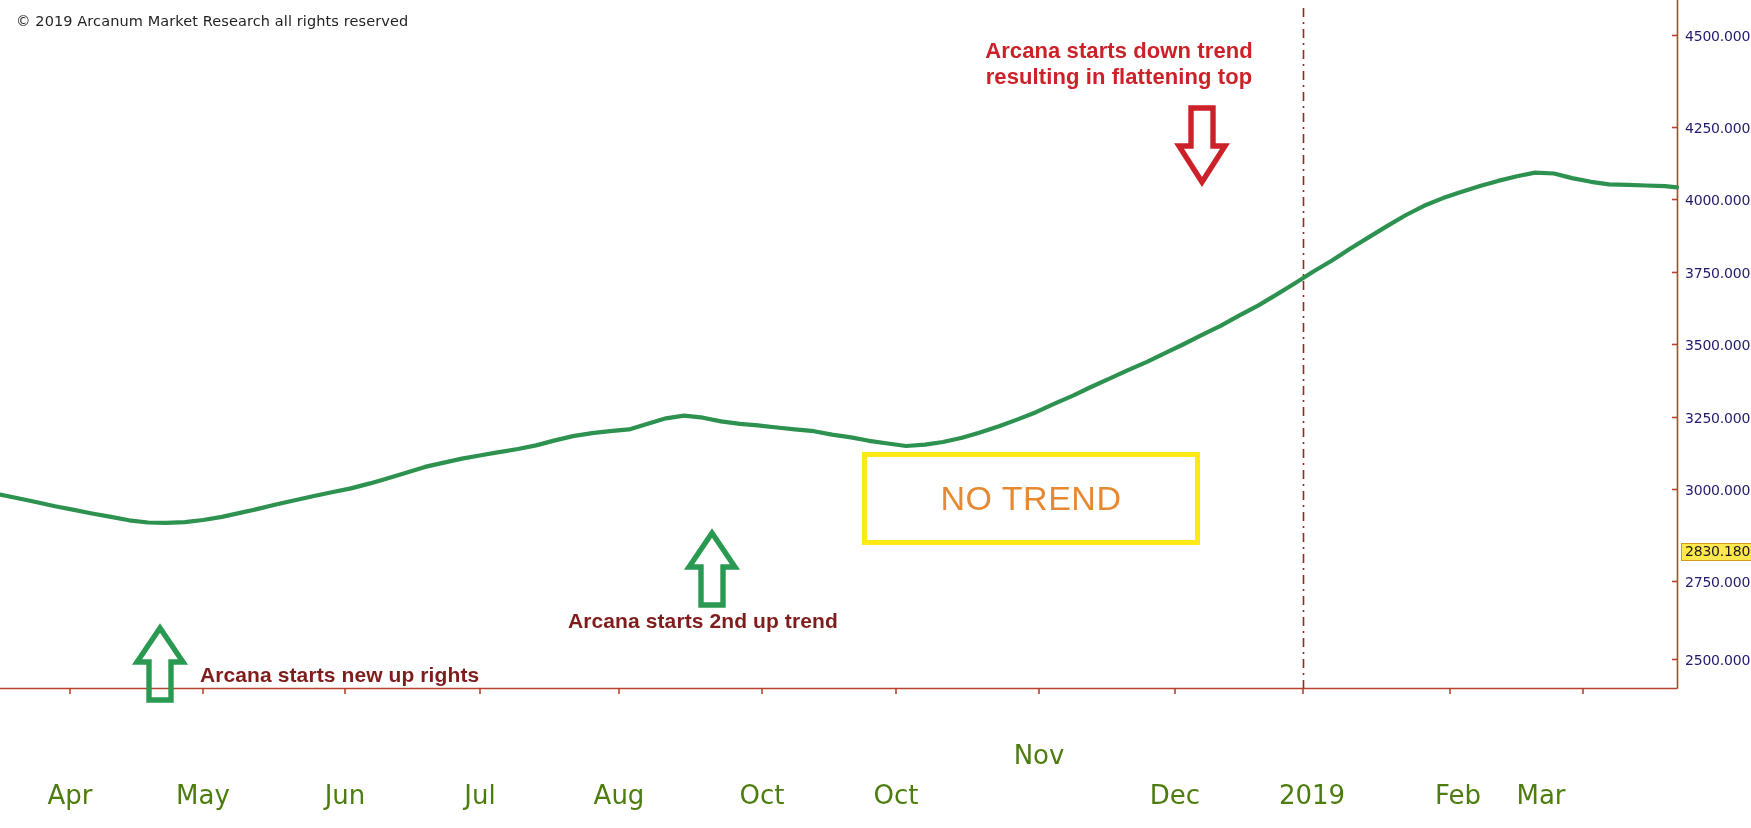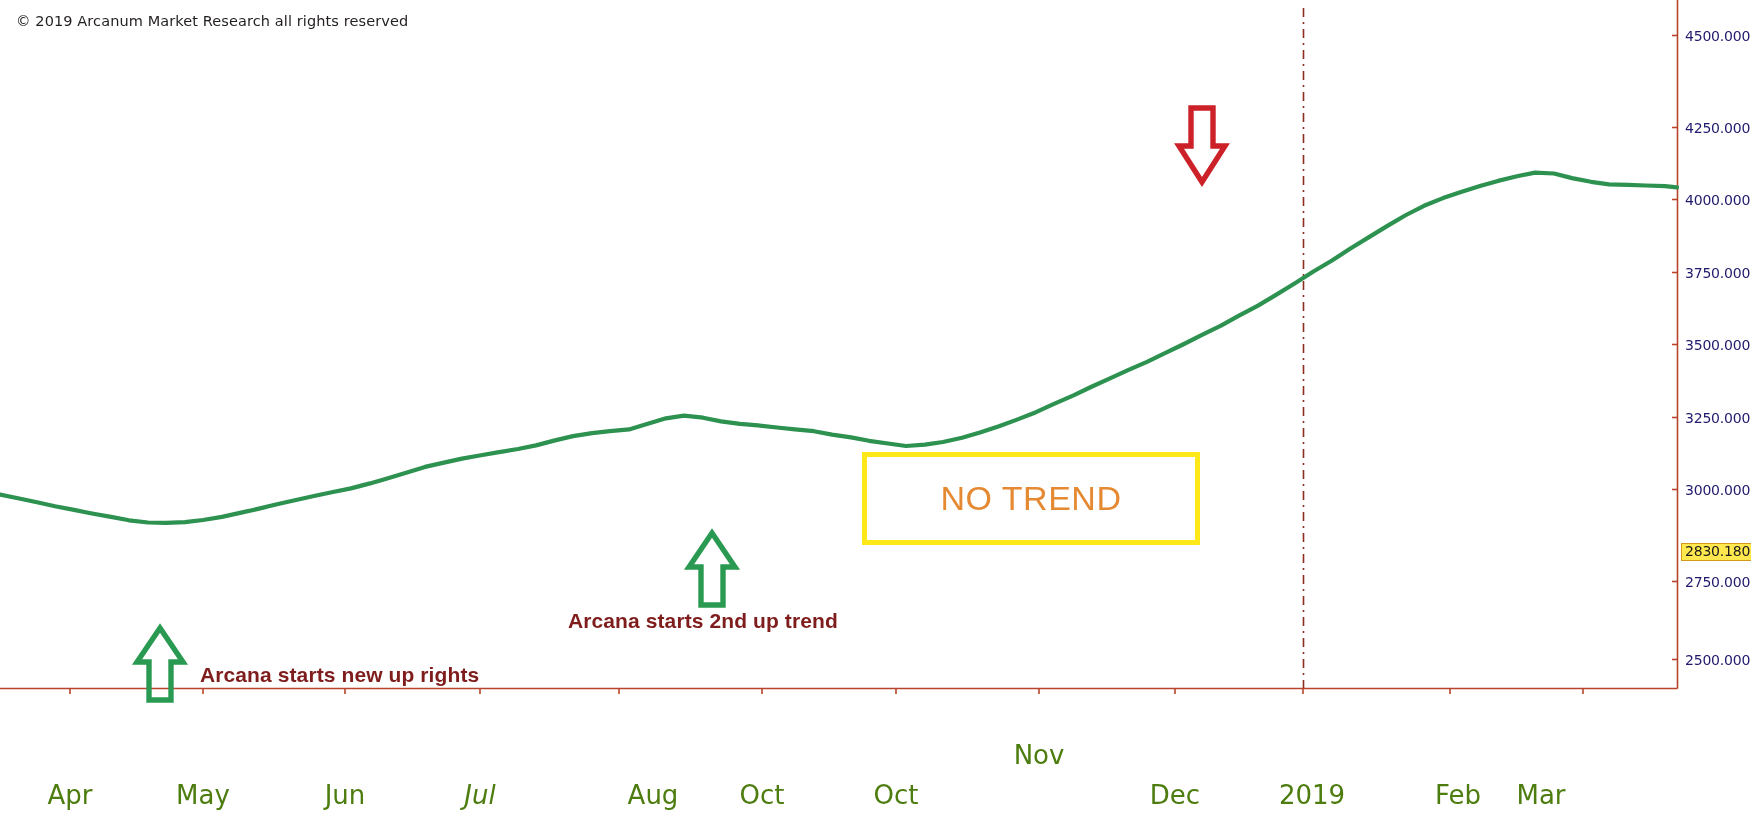--- a/index.html
+++ b/index.html
@@ -174,31 +174,33 @@
   <div class="y-tick-label" style="left:1685px; top:410px;">3250.0000</div>
   <div class="y-tick-label" style="left:1685px; top:482px;">3000.0000</div>
   <div class="y-tick-label" style="left:1685px; top:574px;">2750.0000</div>
   <div class="y-tick-label" style="left:1685px; top:652px;">2500.0000</div>
 
   <div id="price-badge" style="left:1681px; top:543px;">2830.1800</div>
 
   <div class="x-tick-label" style="left:70px;   top:780px;">Apr</div>
   <div class="x-tick-label" style="left:203px;  top:780px;">May</div>
   <div class="x-tick-label" style="left:345px;  top:780px;">Jun</div>
-  <div class="x-tick-label" style="left:480px;  top:780px;font-style:italic;">Jul</div>
-  <div class="x-tick-label" style="left:619px;  top:780px;margin-left:34px;">Aug</div>
+  <div class="x-tick-label" style="left:480px;  top:780px;">Jul</div>
+  <div class="x-tick-label" style="left:619px;  top:780px;">Aug</div>
   <div class="x-tick-label" style="left:762px;  top:780px;">Oct</div>
   <div class="x-tick-label" style="left:896px;  top:780px;">Oct</div>
   <div class="x-tick-label" style="left:1039px; top:740px;">Nov</div>
   <div class="x-tick-label" style="left:1175px; top:780px;">Dec</div>
   <div class="x-tick-label" style="left:1312px; top:780px;">2019</div>
   <div class="x-tick-label" style="left:1458px; top:780px;">Feb</div>
   <div class="x-tick-label" style="left:1541px; top:780px;">Mar</div>
 
   <div class="annot annot-red" style="left:1119px; top:38px; transform:translateX(-50%);">
+    <div>Arcana starts down trend</div>
+    <div>resulting in flattening top</div>
   </div>
 
   <div class="annot annot-green" style="left:568px; top:608px;">Arcana starts 2nd up trend</div>
 
   <div class="annot annot-green" style="left:200px; top:662px;">Arcana starts new up rights</div>
 
   <div id="no-trend-box" style="left:862px; top:452px; width:338px; height:93px;">
     <span id="no-trend-label">NO TREND</span>
   </div>
 

